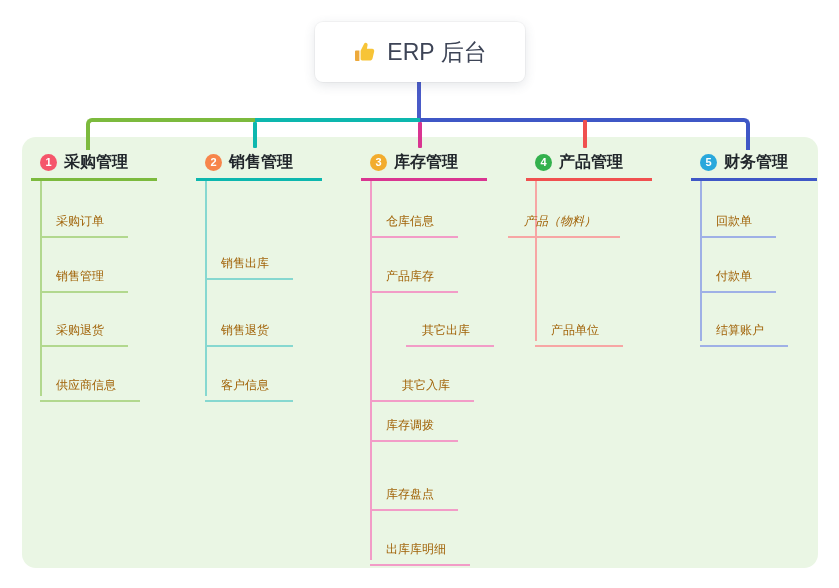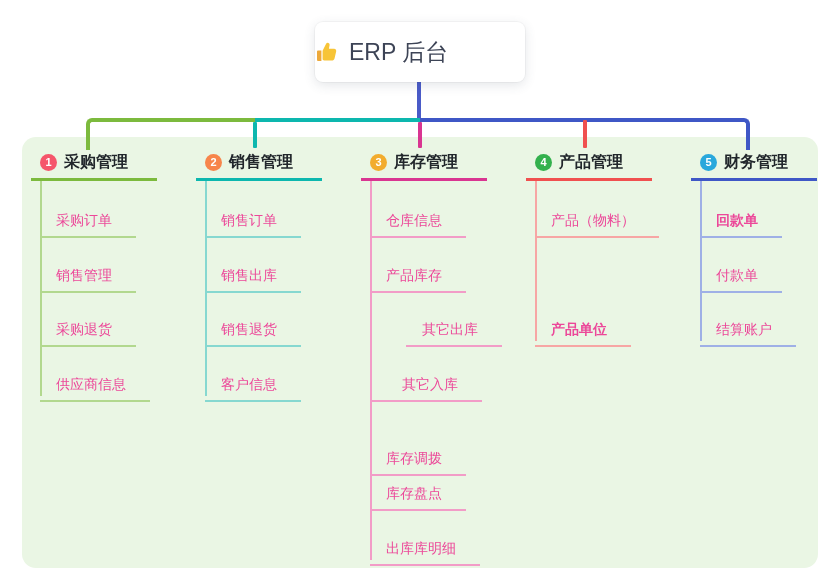--- a/index.html
+++ b/index.html
@@ -9,21 +9,21 @@
     color:#23282e;background:#ffffff;
   }
   .panel{
     position:absolute;left:22px;top:137px;width:796px;height:431px;
     border-radius:14px;z-index:0;
   }
   .root-node{
     position:absolute;left:315px;top:22px;width:210px;height:60px;
     background:#ffffff;border-radius:8px;z-index:3;
     box-shadow:0 3px 12px rgba(60,70,90,.14), 0 0 0 1px rgba(0,0,0,.03);
-    display:flex;align-items:center;gap:10px;
+    display:flex;align-items:center;justify-content:center;gap:10px;
     font-size:23px;font-weight:500;color:#3d4456;cursor:default;
   }
   .conn{position:absolute;z-index:1;}
   .bus-l-left{left:86px;top:118px;width:169px;height:32px;
     border-left:4px solid;border-top:4px solid;border-top-left-radius:6px;box-sizing:border-box;}
   .bus-teal{left:255px;top:118px;width:165px;height:4px;}
   .bus-l-right{left:420px;top:118px;width:330px;height:32px;
     border-right:4px solid;border-top:4px solid;border-top-right-radius:6px;box-sizing:border-box;}
   .drop{width:4px;border-radius:1px;}
   .root-line{left:417px;top:82px;width:4px;height:38px;}
@@ -36,21 +36,21 @@
   .badge{
     width:17px;height:17px;border-radius:50%;flex:0 0 auto;
     display:flex;align-items:center;justify-content:center;
     color:#ffffff;font-size:11px;font-weight:700;
   }
   .spine{position:absolute;width:2px;z-index:1;}
   .child{
     position:absolute;height:30px;z-index:2;white-space:nowrap;
     display:flex;align-items:flex-end;
     padding:0 24px 6px 16px;border-bottom:2px solid;
-    font-size:14px;color:#ec4899;cursor:pointer;
+    font-size:12px;color:#a16207;cursor:pointer;
   }
 </style>
 </head>
 <body>
 
 <div class="canvas">
 
   <div class="panel" style="background-color: rgb(234, 246, 228);"></div>
 
   <div class="conn root-line" style="background-color: rgb(74, 91, 200);"></div>
@@ -79,48 +79,47 @@
   <div class="child" style="left: 40px; top: 200px; border-bottom-color: rgb(178, 216, 142);">采购订单</div>
   <div class="child" style="left: 40px; top: 255px; border-bottom-color: rgb(178, 216, 142);">销售管理</div>
   <div class="child" style="left: 40px; top: 364px; border-bottom-color: rgb(178, 216, 142);">供应商信息</div>
   <div class="child" style="left: 40px; top: 309px; border-bottom-color: rgb(178, 216, 142);">采购退货</div>
 
   <div class="branch-header" style="left: 196px; border-bottom-color: rgb(13, 183, 174);">
     <span class="badge" style="background-color: rgb(247, 133, 75);">2</span>
     <span>销售管理</span>
   </div>
   <div class="spine" style="left: 205px; top: 178px; height: 218px; background-color: rgb(134, 216, 208);"></div>
-  <div class="child" style="left: 205px; top: 200px; border-bottom-color: rgb(134, 216, 208);">销售订单</div>
-  <div class="child" style="left: 205px; top: 255px; border-bottom-color: rgb(134, 216, 208);">销售出库</div>
+  <div class="child" style="left: 205px; top: 242px; border-bottom-color: rgb(134, 216, 208);">销售出库</div>
   <div class="child" style="left: 205px; top: 364px; border-bottom-color: rgb(134, 216, 208);">客户信息</div>
   <div class="child" style="left: 205px; top: 309px; border-bottom-color: rgb(134, 216, 208);">销售退货</div>
 
   <div class="branch-header" style="left: 361px; border-bottom-color: rgb(217, 53, 145);">
     <span class="badge" style="background-color: rgb(242, 172, 46);">3</span>
     <span>库存管理</span>
   </div>
   <div class="spine" style="left: 370px; top: 178px; height: 382px; background-color: rgb(242, 156, 199);"></div>
   <div class="child" style="left: 370px; top: 200px; border-bottom-color: rgb(242, 156, 199);">仓库信息</div>
   <div class="child" style="left: 370px; top: 255px; border-bottom-color: rgb(242, 156, 199);">产品库存</div>
   <div class="child" style="left: 370px; top: 309px; border-bottom-color: rgb(242, 156, 199); margin-left: 36px;">其它出库</div>
   <div class="child" style="left: 370px; top: 364px; border-bottom-color: rgb(242, 156, 199); padding-left: 32px;">其它入库</div>
-  <div class="child" style="left: 370px; top: 438px; border-bottom-color: rgb(242, 156, 199);">库存调拨</div>
+  <div class="child" style="left: 370px; top: 404px; border-bottom-color: rgb(242, 156, 199);">库存调拨</div>
   <div class="child" style="left: 370px; top: 473px; border-bottom-color: rgb(242, 156, 199);">库存盘点</div>
   <div class="child" style="left: 370px; top: 528px; border-bottom-color: rgb(242, 156, 199);">出库库明细</div>
 
   <div class="branch-header" style="left: 526px; border-bottom-color: rgb(240, 80, 79);">
     <span class="badge" style="background-color: rgb(51, 177, 77);">4</span>
     <span>产品管理</span>
   </div>
   <div class="spine" style="left: 535px; top: 178px; height: 163px; background-color: rgb(247, 166, 164);"></div>
-  <div class="child" style="left: 535px; top: 200px; border-bottom-color: rgb(247, 166, 164);">产品（物料）</div>
-  <div class="child" style="left: 535px; top: 309px; border-bottom-color: rgb(247, 166, 164); font-weight: bold;">产品单位</div>
+  <div class="child" style="left: 508px; top: 200px; border-bottom-color: rgb(247, 166, 164); font-style: italic;">产品（物料）</div>
+  <div class="child" style="left: 535px; top: 309px; border-bottom-color: rgb(247, 166, 164);">产品单位</div>
 
   <div class="branch-header" style="left: 691px; border-bottom-color: rgb(63, 87, 198);">
     <span class="badge" style="background-color: rgb(41, 168, 220);">5</span>
     <span>财务管理</span>
   </div>
   <div class="spine" style="left: 700px; top: 178px; height: 163px; background-color: rgb(159, 176, 230);"></div>
-  <div class="child" style="left: 700px; top: 200px; border-bottom-color: rgb(159, 176, 230); font-weight: bold;">回款单</div>
+  <div class="child" style="left: 700px; top: 200px; border-bottom-color: rgb(159, 176, 230);">回款单</div>
   <div class="child" style="left: 700px; top: 255px; border-bottom-color: rgb(159, 176, 230);">付款单</div>
   <div class="child" style="left: 700px; top: 309px; border-bottom-color: rgb(159, 176, 230);">结算账户</div>
 
 </div>
 
 </body></html>

